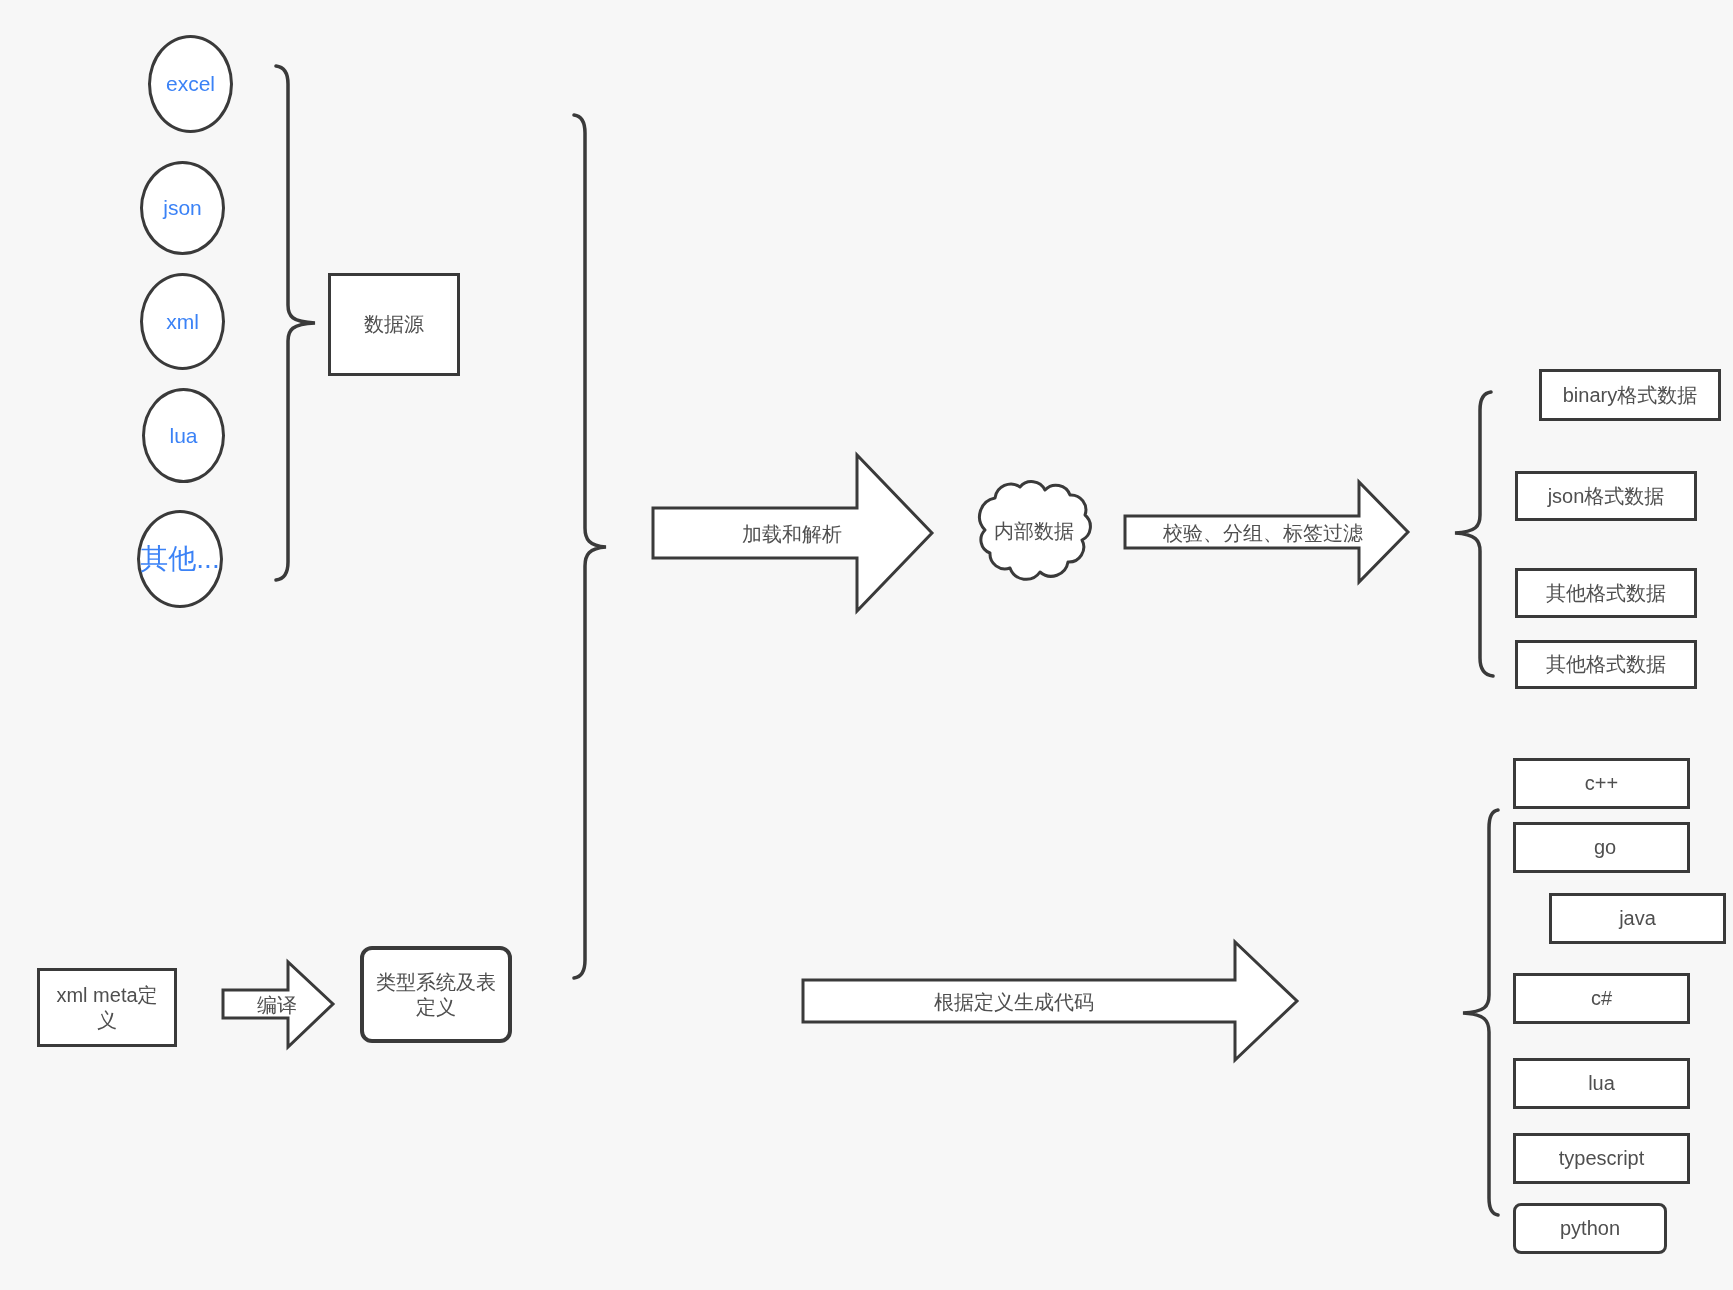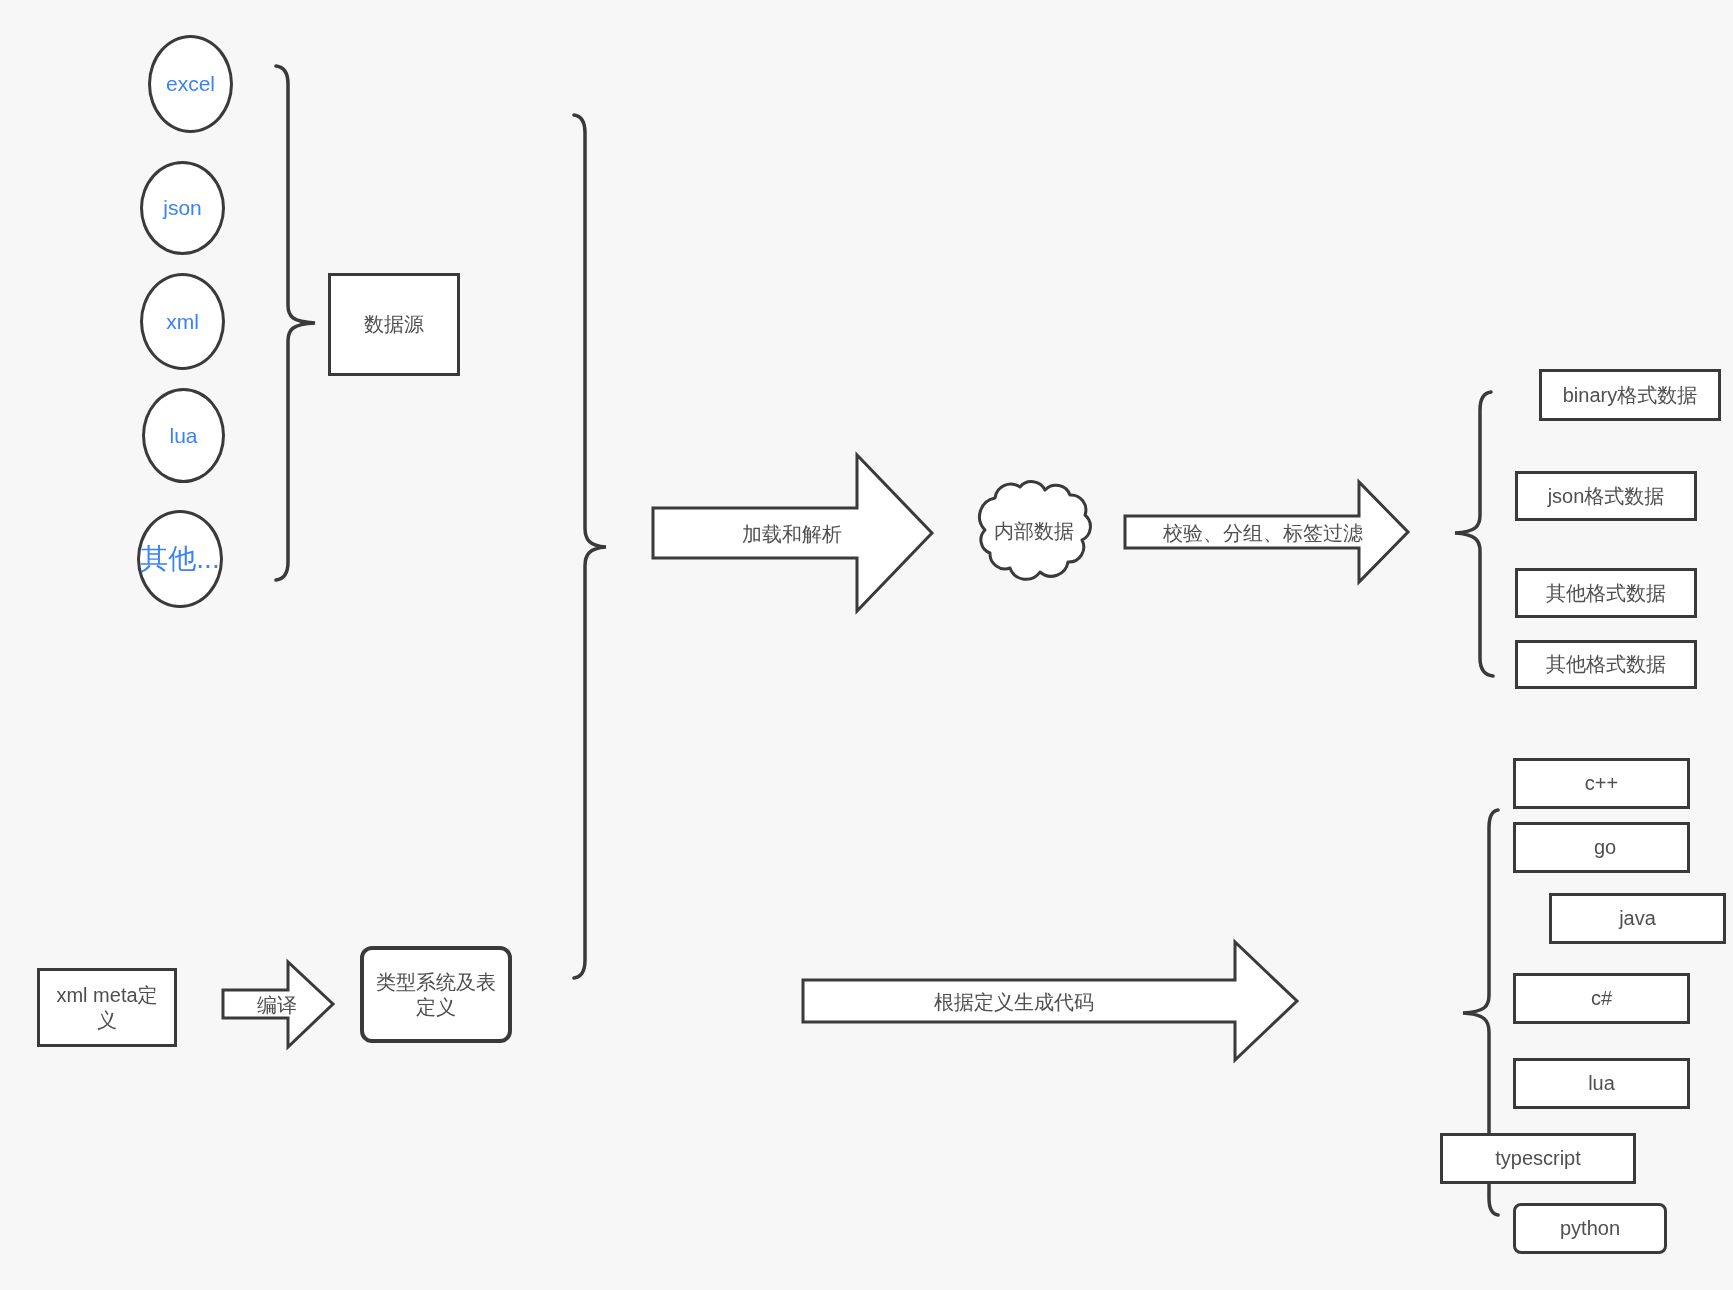--- a/index.html
+++ b/index.html
@@ -136,16 +136,16 @@
 
   <div class="node-box" style="left:37px; top:968px; width:140px; height:79px; padding:16px 13px;">xml meta定义</div>
 
   <div class="node-box rounded" style="left:360px; top:946px; width:152px; height:97px; padding:0 6px;">类型系统及表定义</div>
 
   <div class="node-box" style="left:1513px; top:758px; width:177px; height:51px;">c++</div>
   <div class="node-box" style="left:1513px; top:822px; width:177px; height:51px;padding-left:7px;">go</div>
   <div class="node-box" style="left:1513px; top:893px; width:177px; height:51px;margin-left:36px;">java</div>
   <div class="node-box" style="left:1513px; top:973px; width:177px; height:51px;">c#</div>
   <div class="node-box" style="left:1513px; top:1058px; width:177px; height:51px;">lua</div>
-  <div class="node-box" style="left:1440px; top:1133px; width:196px; height:51px;">typescript</div>
+  <div class="node-box" style="left:1513px; top:1133px; width:177px; height:51px;">typescript</div>
   <div class="node-box" style="left:1513px; top:1203px; width:154px; height:51px;border-radius:8px;">python</div>
 
 </div>
 
 </body></html>

